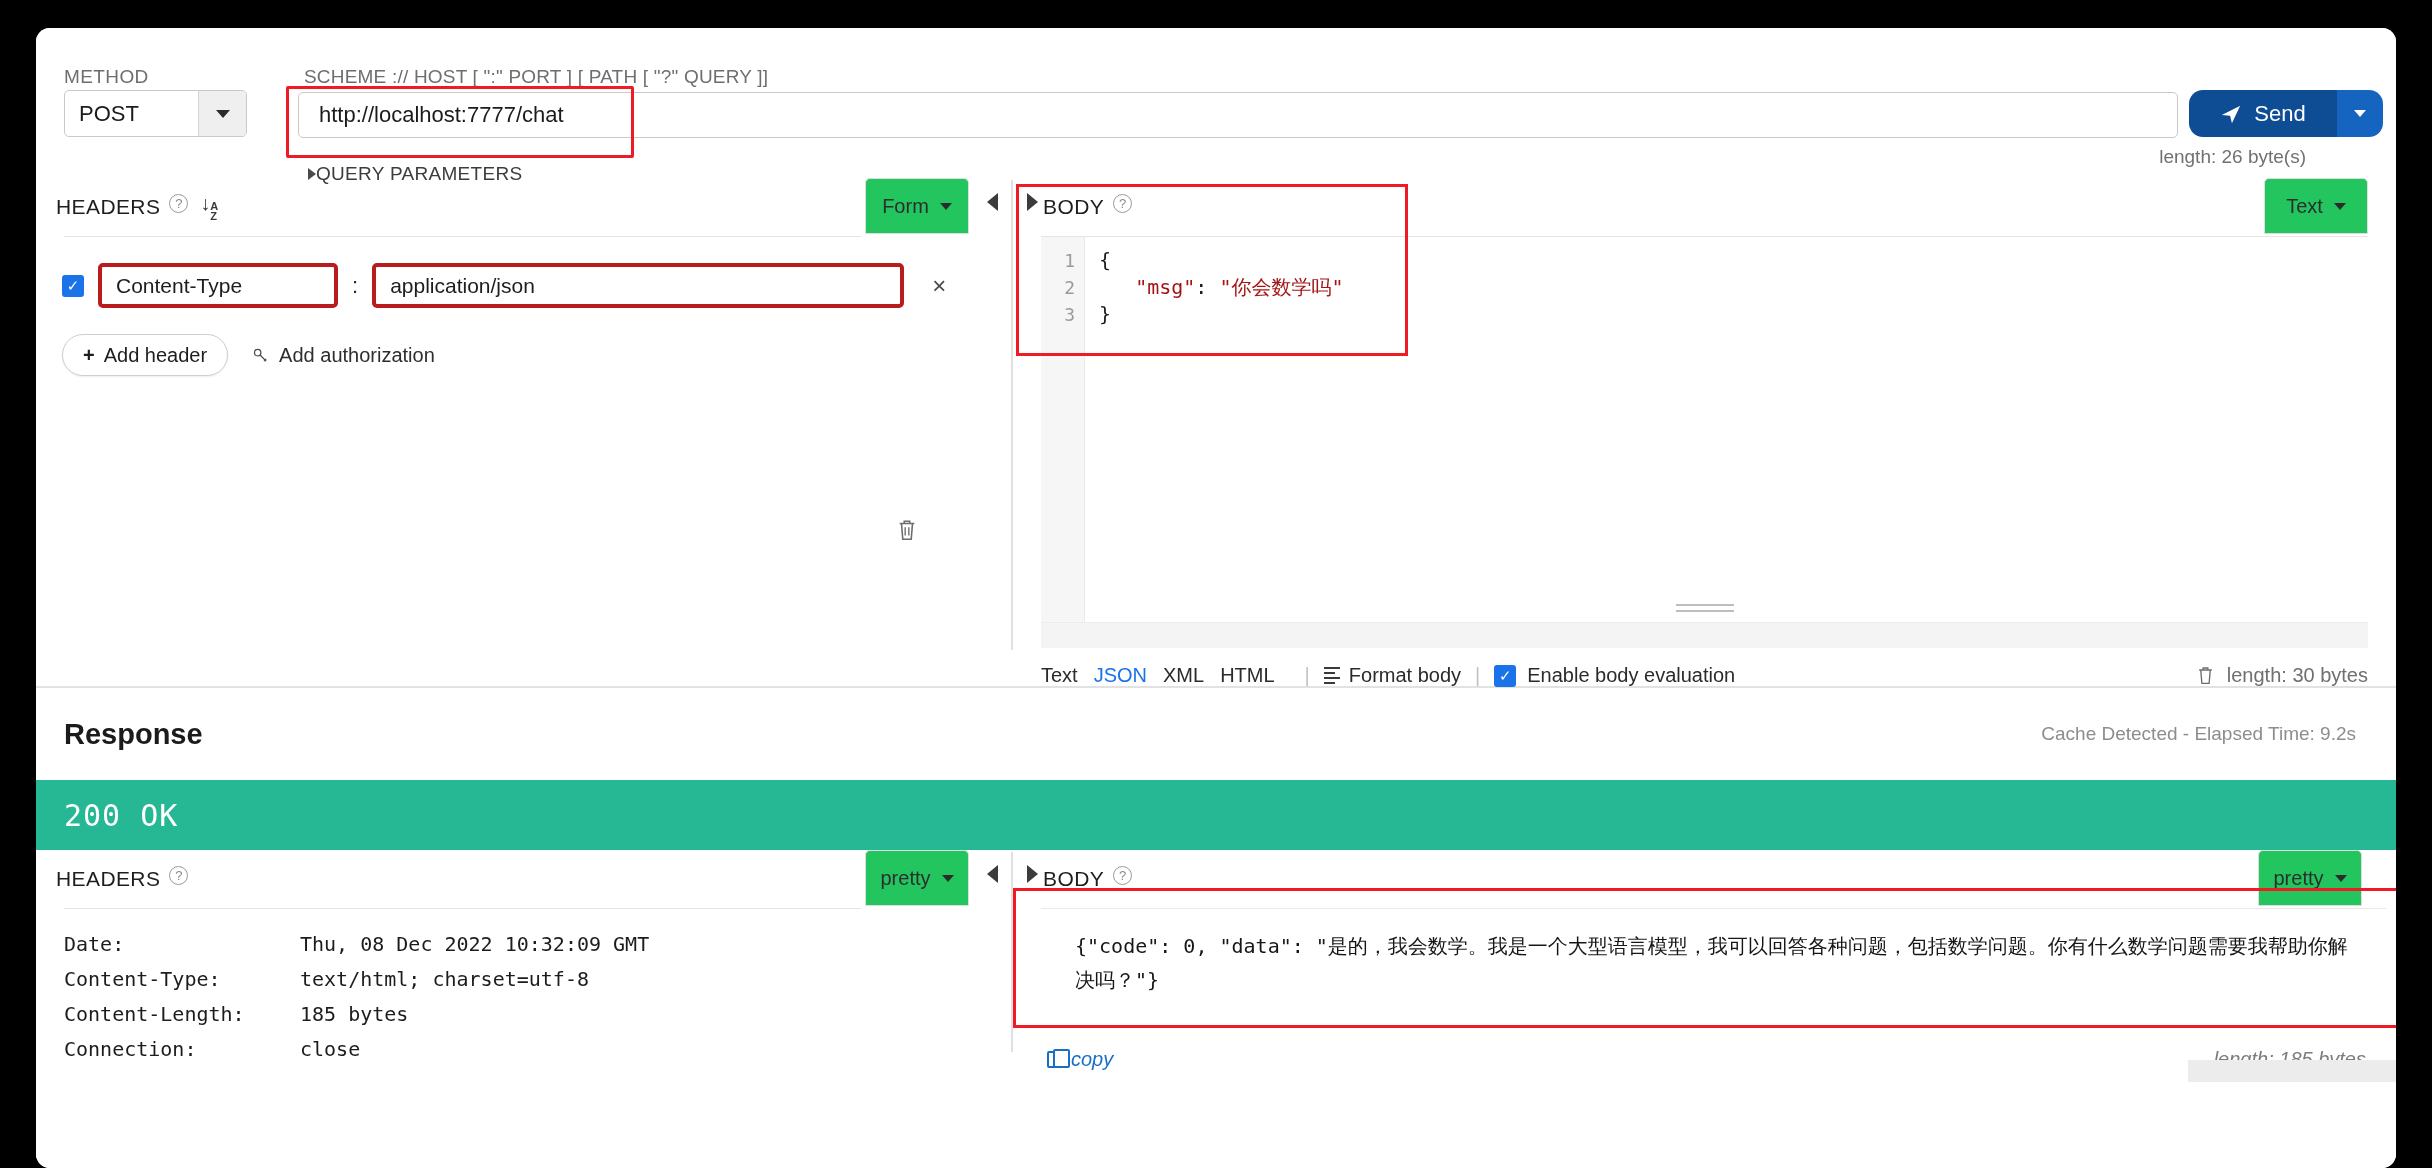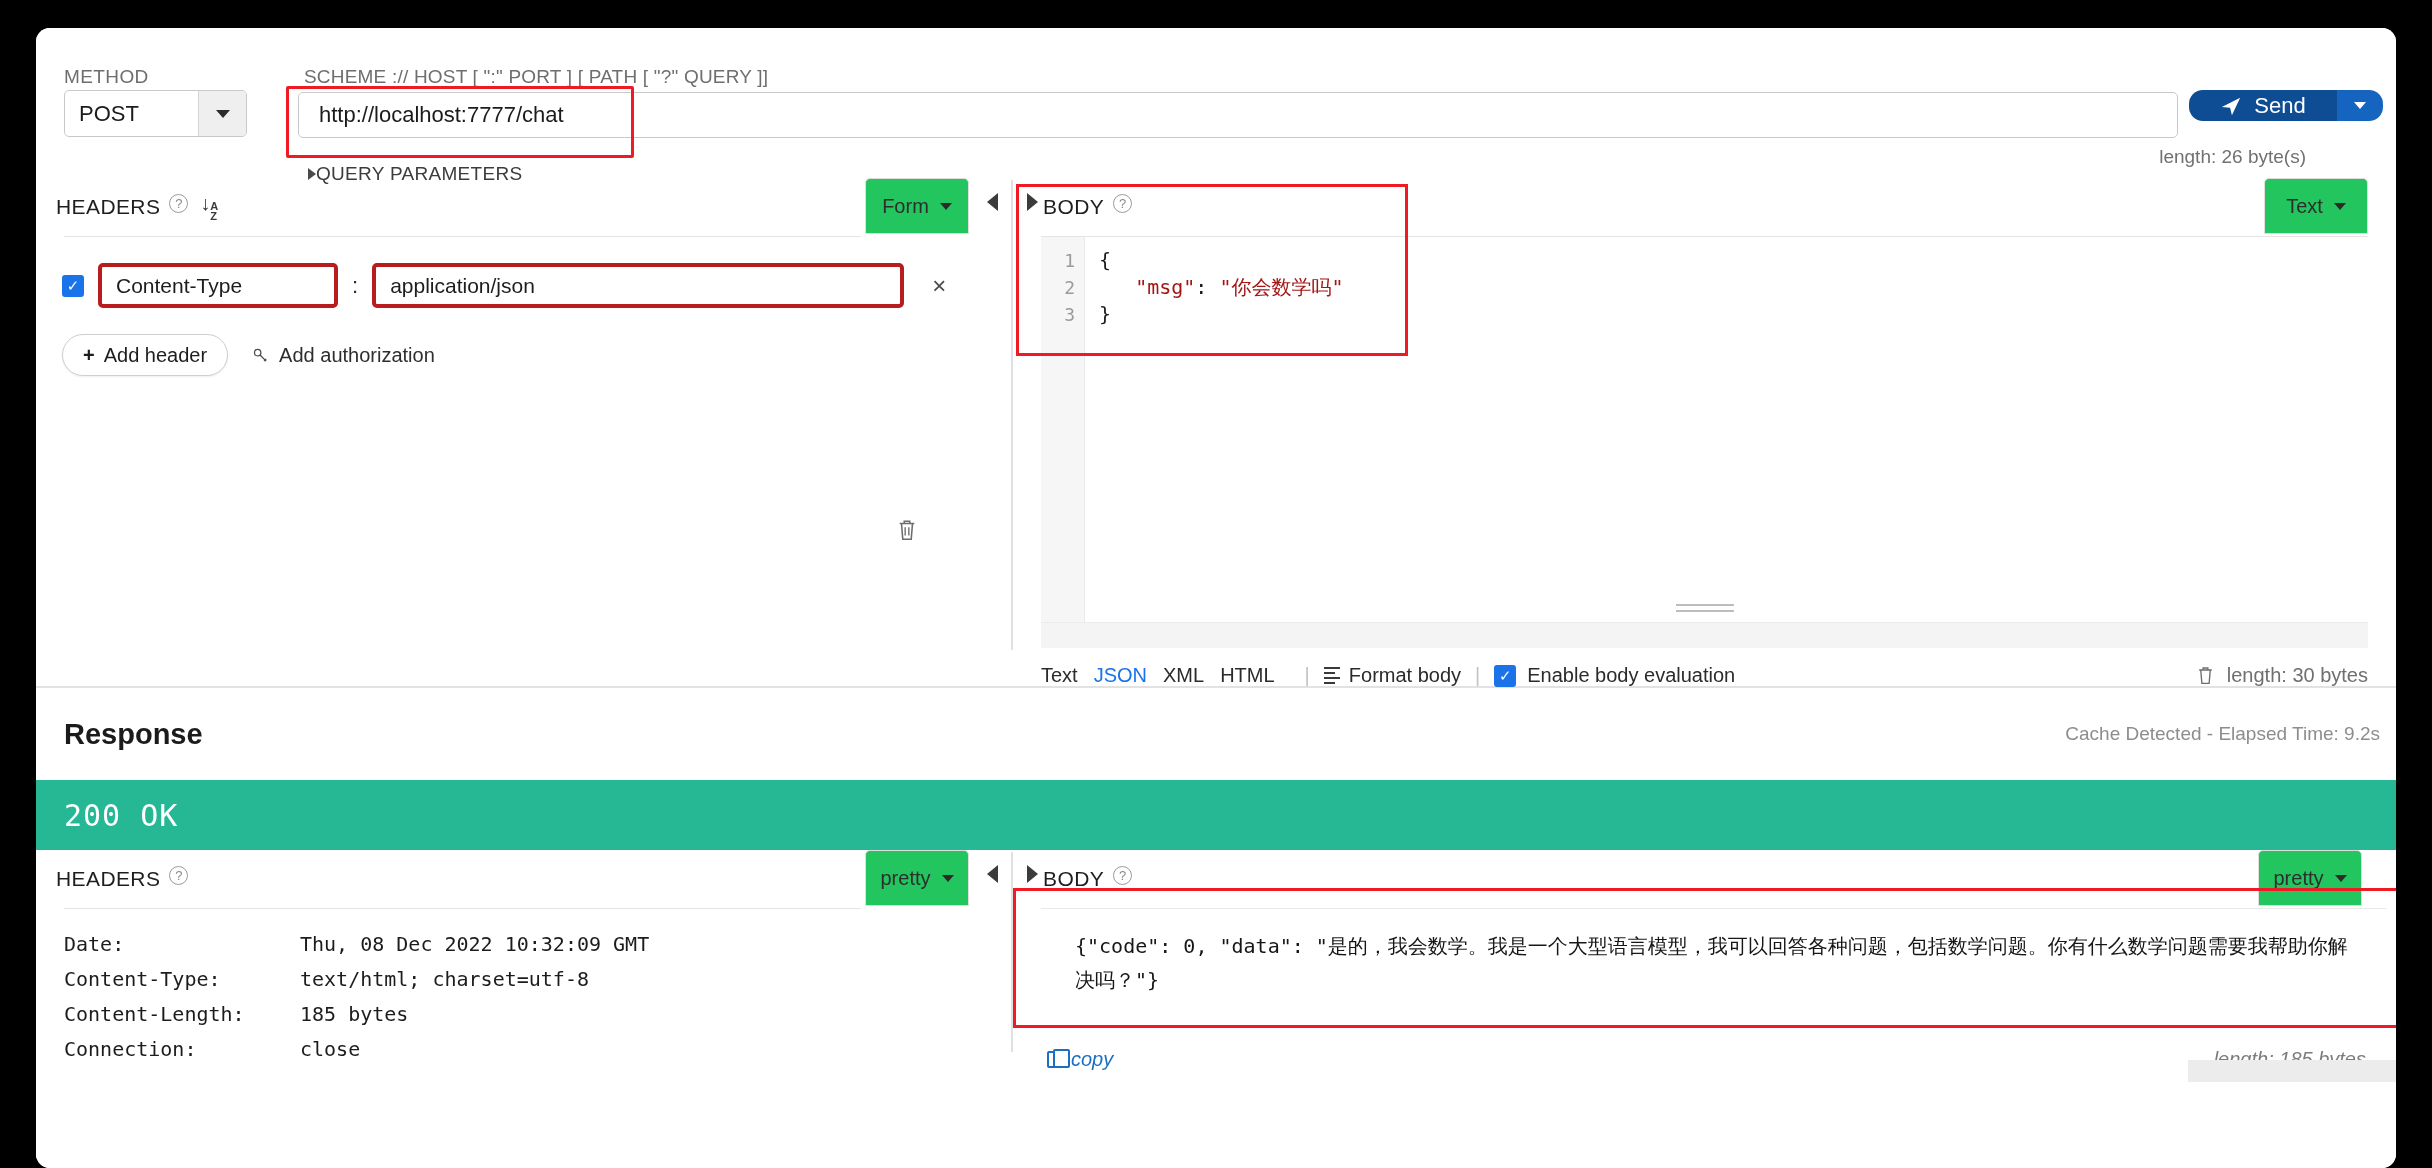--- a/index.html
+++ b/index.html
@@ -65,21 +65,21 @@
   .url-input {
     position: absolute; left: 262px; top: 64px;
     width: 1880px; height: 46px;
     border: 1px solid #c9c9c9; border-radius: 5px;
     background: #fff;
     display: flex; align-items: center; padding-left: 20px;
     font-size: 22px; color: #1b1b1b;
   }
   .send-btn {
     position: absolute; left: 2153px; top: 62px;
-    width: 194px; height: 31px;
+    width: 194px; height: 47px;
     display: flex; border-radius: 14px; overflow: hidden;
   }
   .send-main {
     flex: 1; background: #0e4c93; color: #fff;
     display: flex; align-items: center; justify-content: center; gap: 12px;
     font-size: 22px;
   }
   .send-arrow {
     width: 46px; background: #1565c0;
     display: flex; align-items: center; justify-content: center;
@@ -231,21 +231,21 @@
   .lines-ico i:nth-child(2) { width: 11px; }
   .lines-ico i:nth-child(3) { width: 16px; }
   .lines-ico i:nth-child(4) { width: 11px; }
   .chk-eval { display: flex; align-items: center; gap: 11px; }
   .len-right { margin-left: auto; display: flex; align-items: center; gap: 12px; color: #6f6f6f; }
 
   
   .response-section { flex: 1; position: relative; background: #fff; }
   .resp-head {
     height: 92px; display: flex; align-items: center;
-    padding: 0 16px 0 28px;
+    padding: 0 40px 0 28px;
   }
   .resp-title { font-size: 29px; font-weight: bold; color: #1b1b1b; }
   .resp-meta { margin-left: auto; font-size: 19px; color: #8d8d8d; }
   .status-bar {
     height: 70px; background: #26b795;
     display: flex; align-items: center; padding-left: 28px;
   }
   .status-txt {
     font-family: "DejaVu Sans Mono", monospace; font-size: 30px;
     color: #ffffff; letter-spacing: 1px;

